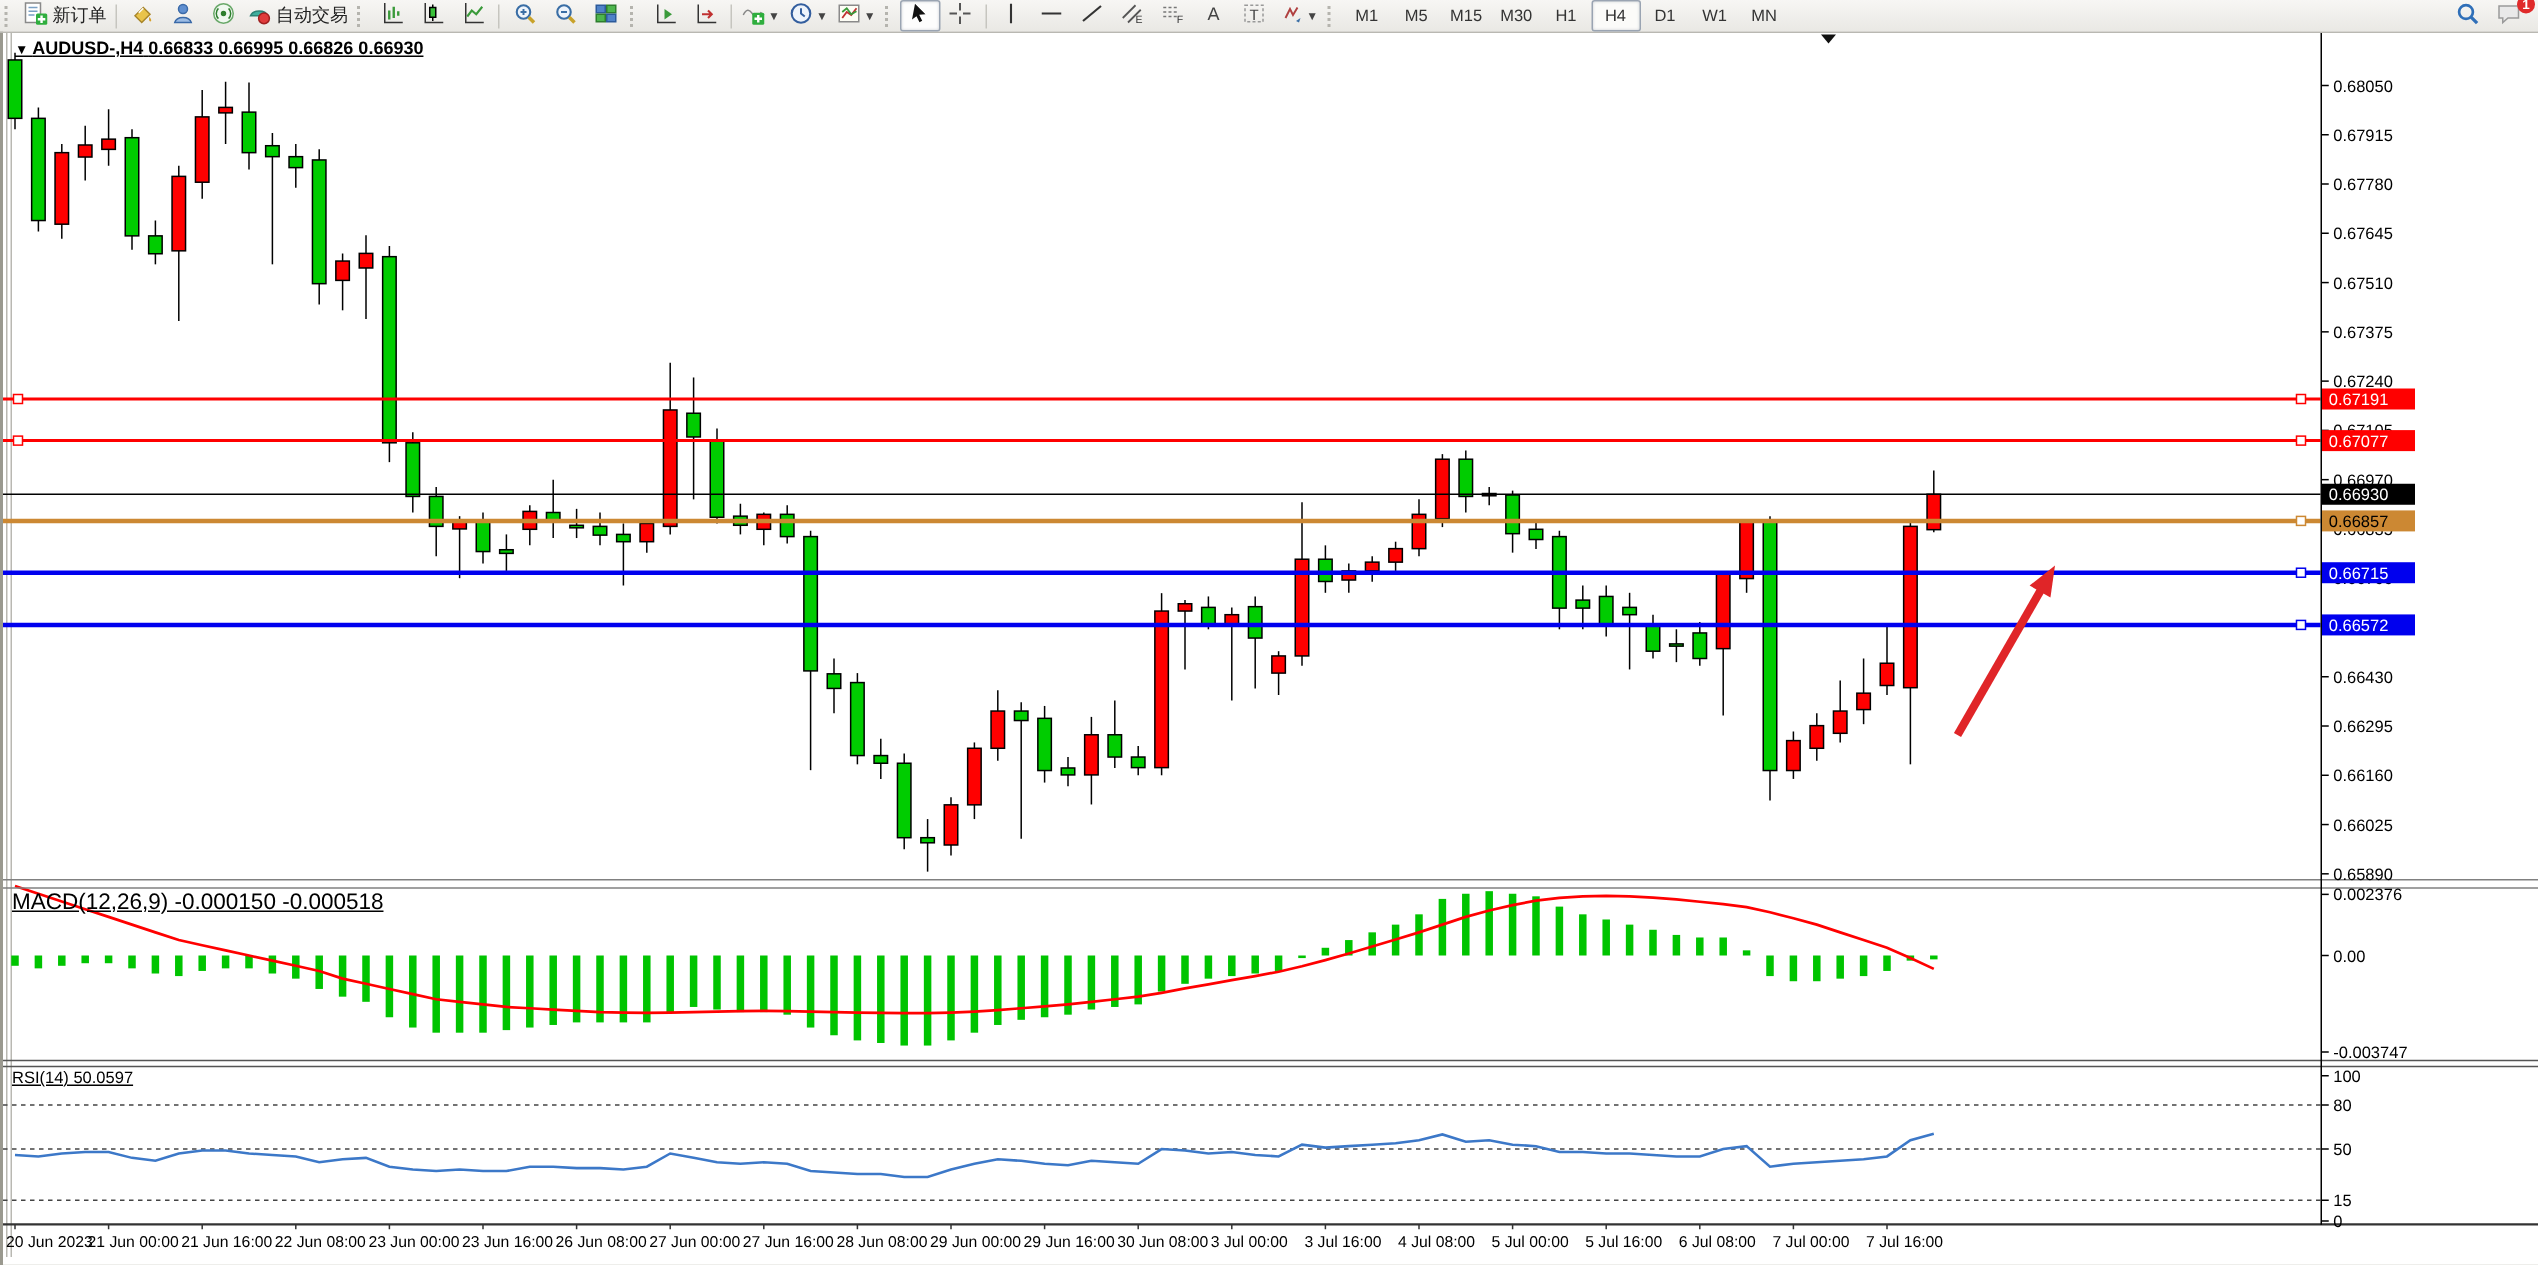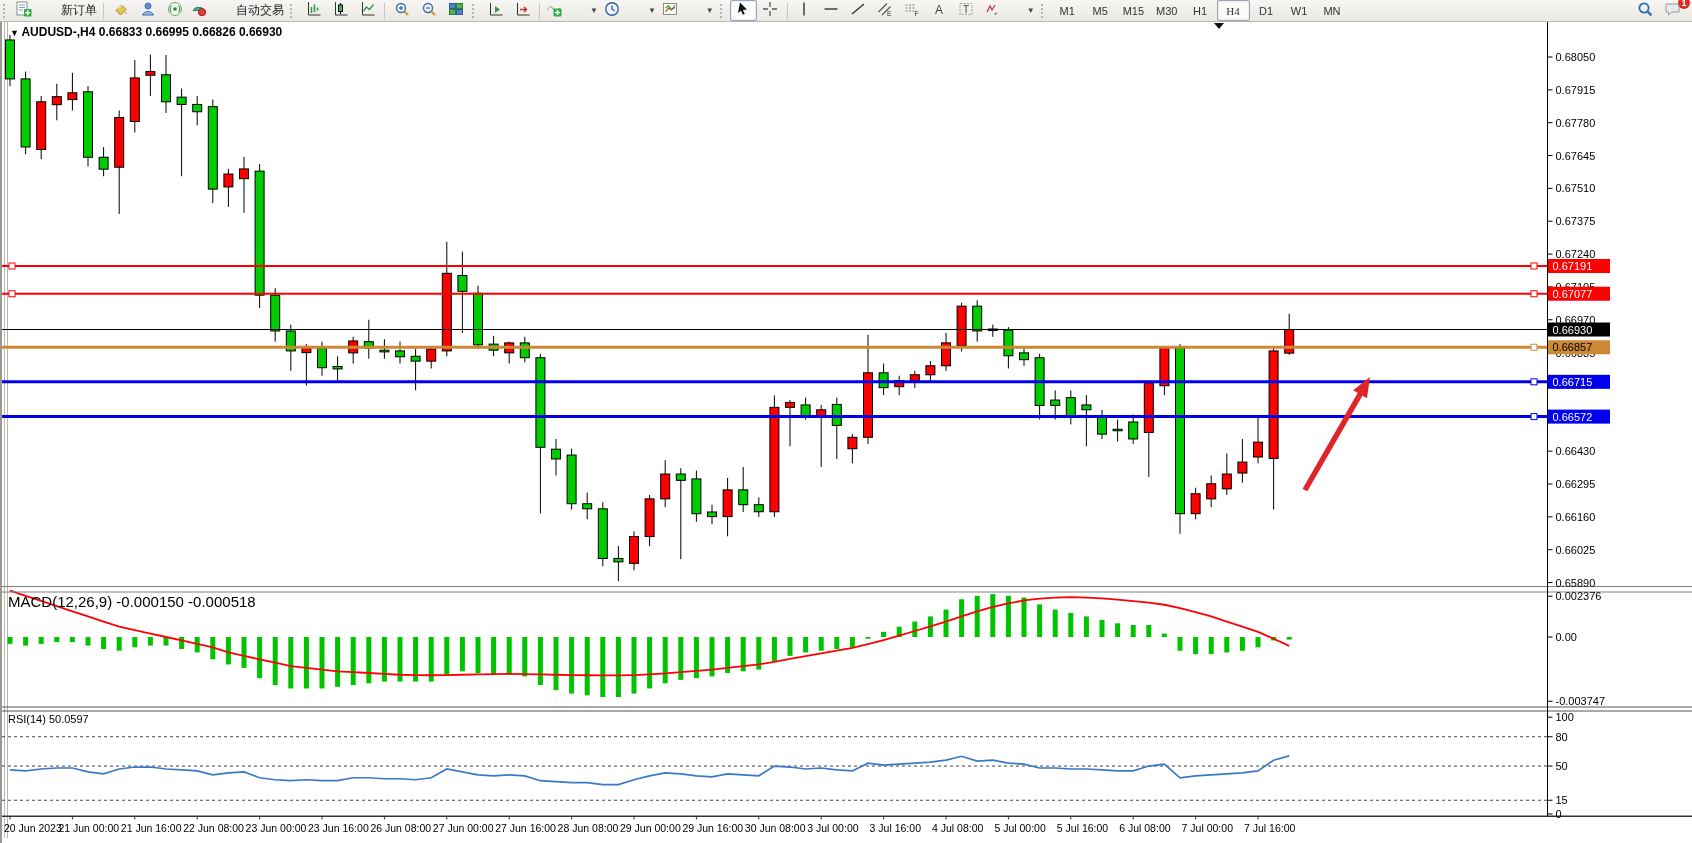--- a/index.html
+++ b/index.html
@@ -2,33 +2,33 @@
 <html><head>
 <meta charset="utf-8">
 <style>
   html,body{margin:0;padding:0;background:#fff;width:1692px;height:843px;overflow:hidden;
     font-family:"Liberation Sans",sans-serif;-webkit-font-smoothing:antialiased;}
   #toolbar{position:absolute;left:0;top:0;width:1692px;height:21px;background:linear-gradient(#f7f6f4,#e9e8e4);
     border-bottom:1px solid #b9b8b2;display:flex;align-items:center;z-index:5;font-size:12px;color:#222;}
   .grip{width:5px;height:14px;margin:0 3px;border-left:2px dotted #b5b4ae;}
   .sep{width:1px;height:16px;background:#c6c5bf;margin:0 3px;}
   .tbtn{height:19px;min-width:21px;display:flex;align-items:center;justify-content:center;
-    padding:0 2px;border:1px solid transparent;border-radius:2px;cursor:default;gap:26px;}
+    padding:0 2px;border:1px solid transparent;border-radius:2px;cursor:default;}
   .tbtn.pressed{border-color:#9aa4b2;background:#fdfdfd;box-shadow:inset 0 0 2px #c8ccd2;}
   .tbtn .lbl{margin-left:3px;white-space:nowrap;}
   .caret{font-size:8px;color:#444;margin-left:2px;}
   .tf{font-size:11px;color:#333;padding:0 5px;}
-  .tf.pressed{background:#fbfbf9;border-color:#9aa4b2;font-family:Liberation Serif, serif;}
+  .tf.pressed{background:#fbfbf9;border-color:#9aa4b2;}
   #tb-right{margin-left:auto;display:flex;align-items:center;margin-right:6px;}
   .badge{position:absolute;top:-4px;right:-5px;background:#e02a2a;color:#fff;border-radius:8px;
     font-size:9px;min-width:12px;height:12px;line-height:12px;text-align:center;font-weight:bold;}
   #chartwrap{position:absolute;left:0;top:21px;width:1692px;height:822px;background:#fff;
     border-left:2px solid #9a998f;border-bottom:2px solid #d4d3cb;}
   #chart-svg{position:absolute;left:0;top:0;}
-  .ovl{position:absolute;font-size:12px;color:#000;z-index:3;white-space:nowrap;}
+  .ovl{position:absolute;font-size:12px;color:#000;z-index:3;white-space:nowrap;text-decoration:underline;}
   #title-line{left:8px;top:4px;font-weight:600;}
   #macd-label{left:6px;top:572px;font-size:15px;}
   #rsi-label{left:6px;top:692px;font-size:11px;}
   svg text{font-family:"Liberation Sans",sans-serif;}
 </style>
 </head>
 <body>
 
 <div id="toolbar">
   <div class="grip"></div>

